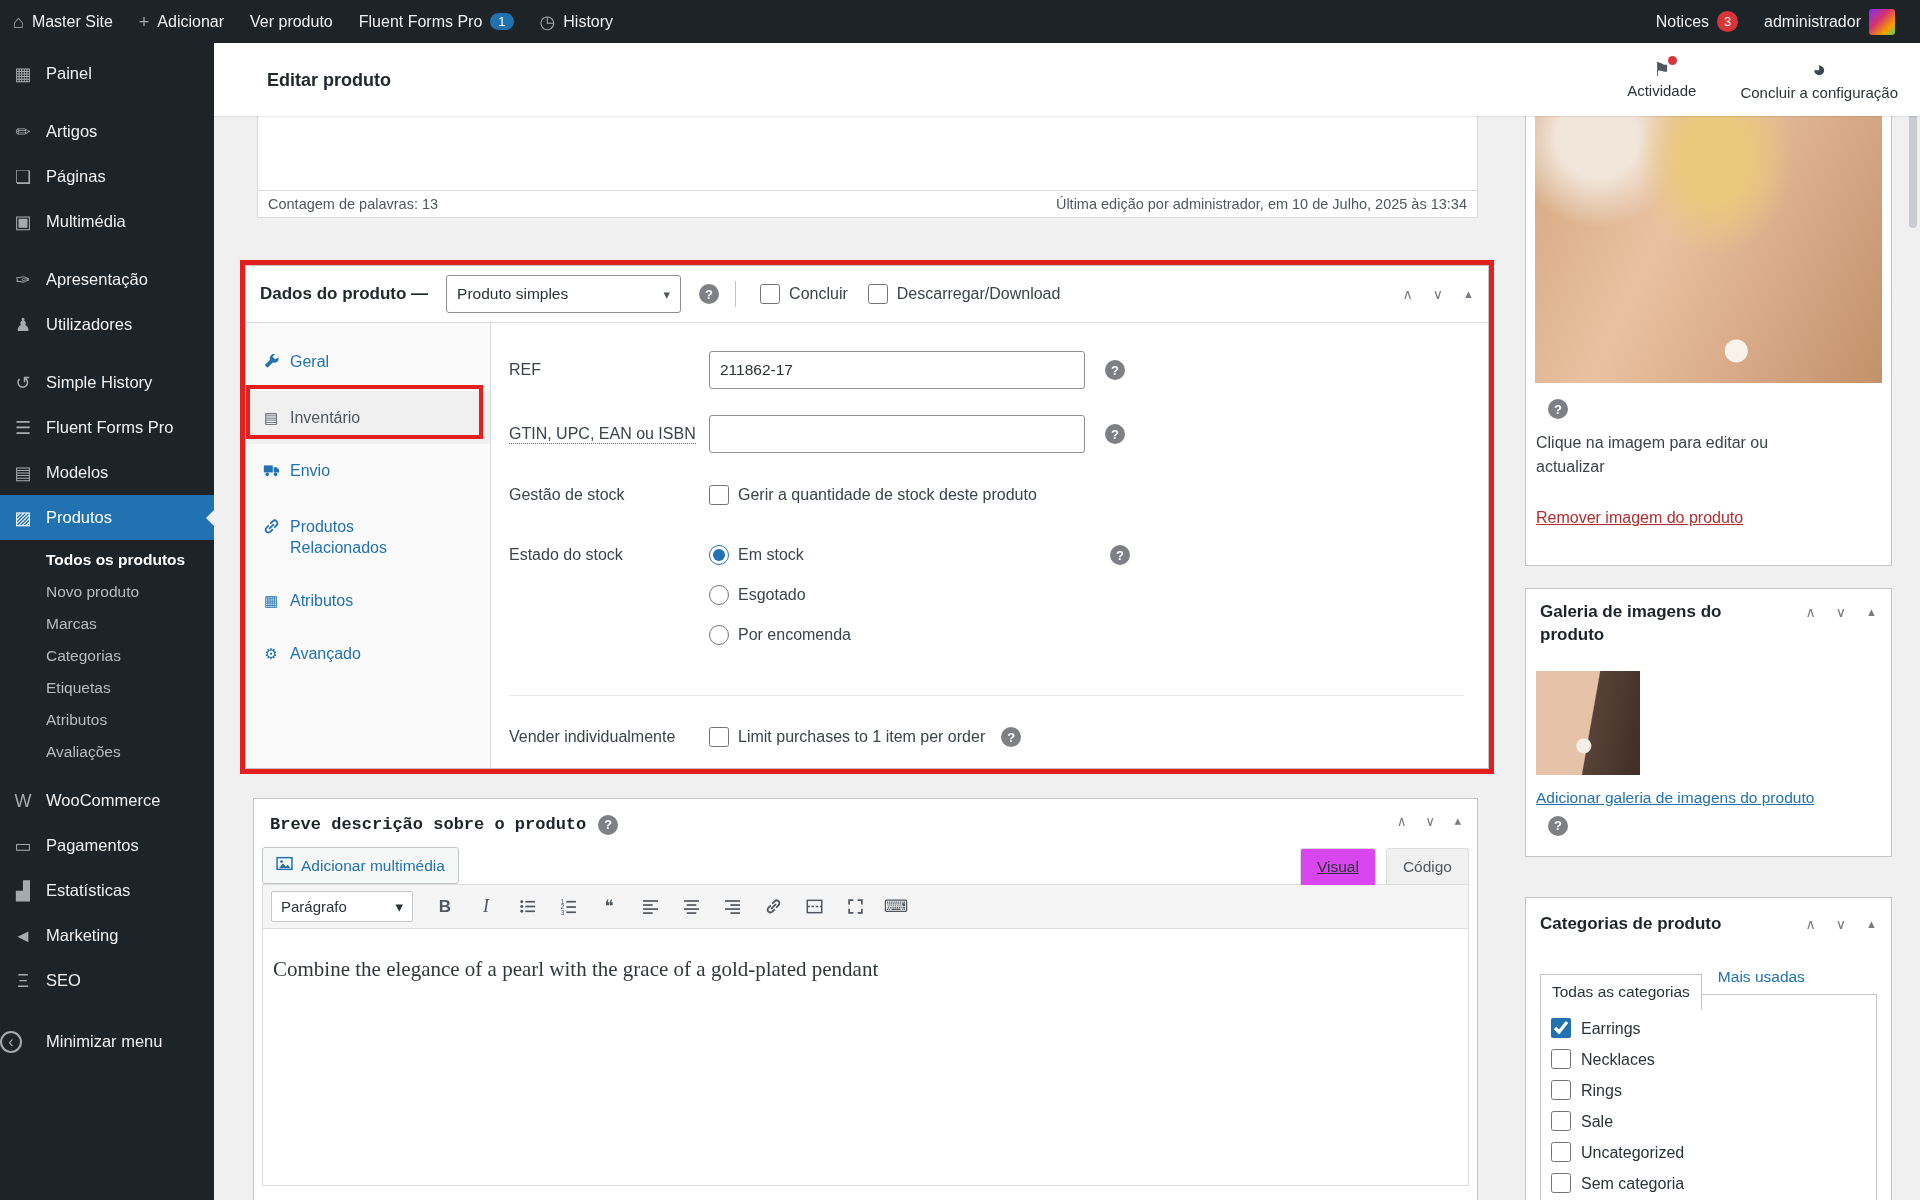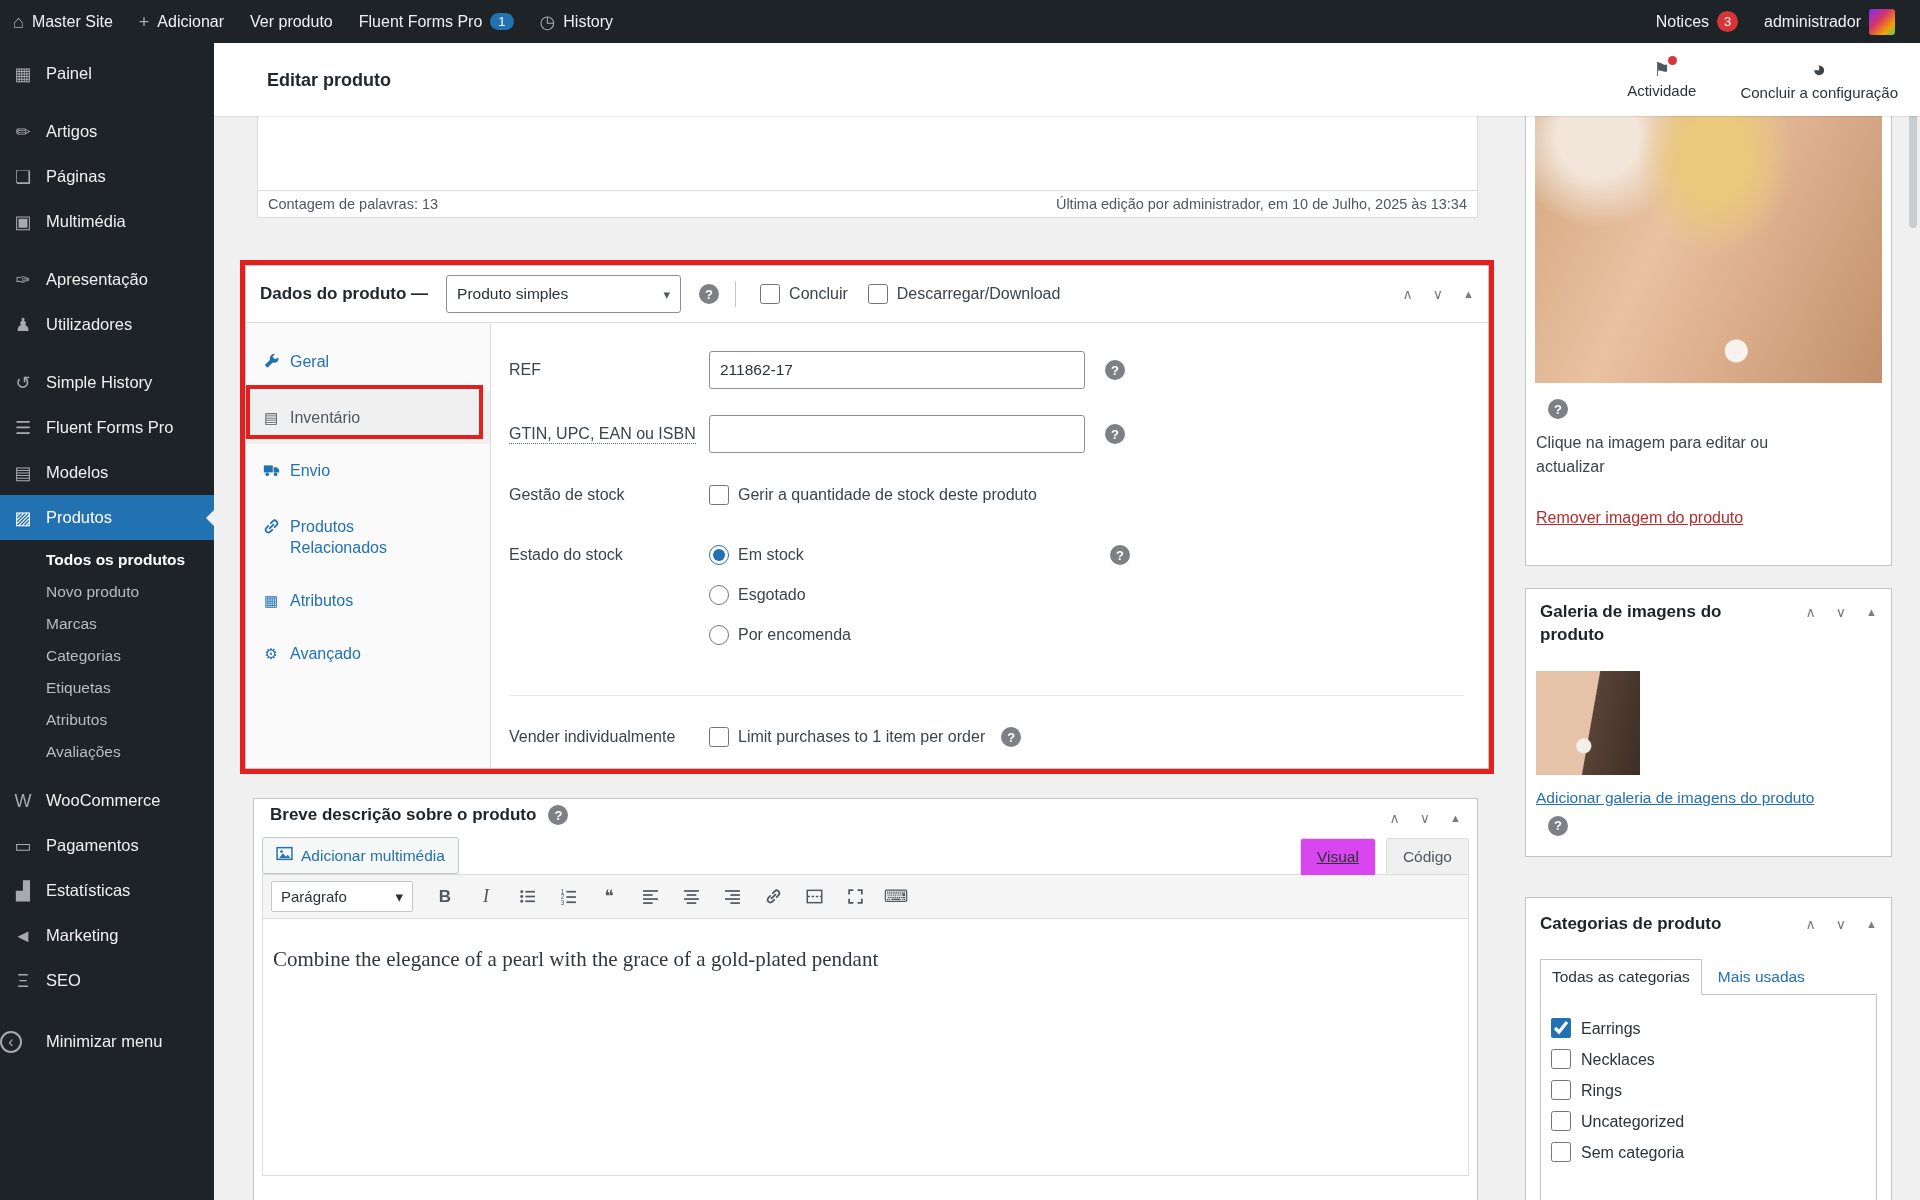--- a/index.html
+++ b/index.html
@@ -77,21 +77,21 @@
 .flabel{width:200px;font-size:16px;color:#3c434a;flex-shrink:0;}
 .txt{width:376px;height:38px;border:1px solid #8c8f94;border-radius:3px;padding:0 10px;font-size:15.5px;color:#2c3338;font-family:inherit;background:#fff;}
 .dotted{border-bottom:1px dotted #646970;padding-bottom:1px;}
 .optcol{display:flex;flex-direction:column;gap:20px;}
 .opt{display:flex;align-items:center;gap:9px;font-size:16px;color:#3c434a;cursor:pointer;}
 .hdivider{position:absolute;left:18px;right:24px;top:372px;border-top:1px solid #e8e8e9;}
 .chktext{display:flex;align-items:center;gap:9px;font-size:16px;color:#3c434a;cursor:pointer;}
 
 
 #sd-panel{left:253px;top:798px;width:1225px;height:402px;border-bottom:none;}
-.sd-head{display:flex;align-items:flex-end;padding:6px 16px 6px;}
+.sd-head{display:flex;align-items:flex-start;padding:16px 16px 6px;font-family:Liberation Mono, monospace;}
 .sd-title{font-size:17px;font-weight:bold;margin-right:12px;}
 .media-row{display:flex;align-items:flex-end;justify-content:space-between;padding:6px 8px 0;}
 .media-btn{display:flex;align-items:center;gap:8px;height:37px;padding:0 13px;border:1px solid #c5c6c9;border-radius:3px;background:#f6f7f7;color:#2271b1;font-size:15.5px;cursor:pointer;}
 .media-btn svg{width:17px;height:17px;}
 .ed-tabs{display:flex;gap:10px;}
 .ed-tab{height:37px;display:flex;align-items:center;padding:0 16px;font-size:15.5px;cursor:pointer;border:1px solid #dcdcde;border-bottom:none;border-radius:3px 3px 0 0;margin-bottom:-1px;}
 .ed-tab.active{background:#d946ef;color:#2c3338;z-index:2;text-decoration:underline;}
 .ed-tab.inactive{background:#f0f0f1;color:#50575e;}
 .ed-box{margin:0 8px;border:1px solid #dcdcde;position:relative;}
 .ed-toolbar{height:44px;background:#f5f5f5;border-bottom:1px solid #dcdcde;display:flex;align-items:center;padding:0 8px;gap:3px;}
@@ -121,21 +121,21 @@
 .gal-thumb{margin:24px 0 0 10px;width:104px;height:104px;cursor:pointer;background:
  radial-gradient(circle at 46% 72%, #f3efe8 0 7px, rgba(243,239,232,0) 8px),
  linear-gradient(100deg,#e6c3a8 0%,#e6c3a8 52%,#584237 53%,#3e2e26 100%);}
 .gal-link{display:inline-block;margin:14px 0 0 10px;font-size:15.5px;color:#2271b1;text-decoration:underline;cursor:pointer;}
 .gal-help{margin:9px 0 0 22px;}
 
 #cat-panel{left:1525px;top:897px;width:367px;height:310px;}
 .cat-head{display:flex;align-items:center;padding:16px 14px 10px;}
 .cat-title{font-size:17px;font-weight:bold;}
 .cat-tabs{display:flex;align-items:flex-end;margin:14px 14px 0;}
-.cat-tab-active{position:relative;top:1px;background:#fff;border:1px solid #c3c4c7;border-bottom:1px solid #fff;padding:8px 11px;font-size:15.5px;color:#2c3338;z-index:2;cursor:pointer;}
+.cat-tab-active{position:relative;top:16px;background:#fff;border:1px solid #c3c4c7;border-bottom:1px solid #fff;padding:8px 11px;font-size:15.5px;color:#2c3338;z-index:2;cursor:pointer;}
 .cat-tab-link{margin-left:16px;padding:8px 0;font-size:15.5px;color:#2271b1;cursor:pointer;}
 .cat-box{margin:0 14px;border:1px solid #c3c4c7;background:#fff;padding:12px 10px;height:210px;overflow:hidden;}
 .cat-item{display:flex;align-items:flex-end;gap:10px;height:31px;font-size:16px;color:#2c3338;cursor:pointer;}
 
 .scroll-thumb{position:absolute;right:3px;top:78px;width:8px;height:150px;border-radius:4px;background:#c9ccd0;cursor:pointer;}
 </style>
 </head>
 <body>
 
 <div id="adminbar">
@@ -531,20 +531,24 @@
     <label class="cat-item">
       <input type="checkbox" style="">
       <span>Necklaces</span>
     </label>
     <label class="cat-item">
       <input type="checkbox" style="">
       <span>Rings</span>
     </label>
     <label class="cat-item">
       <input type="checkbox" style="">
+      <span>Sale</span>
+    </label>
+    <label class="cat-item">
+      <input type="checkbox" style="">
       <span>Uncategorized</span>
     </label>
     <label class="cat-item">
       <input type="checkbox" style="">
       <span>Sem categoria</span>
     </label>
   </div>
 </section>
 
 <div class="scroll-thumb"></div>

